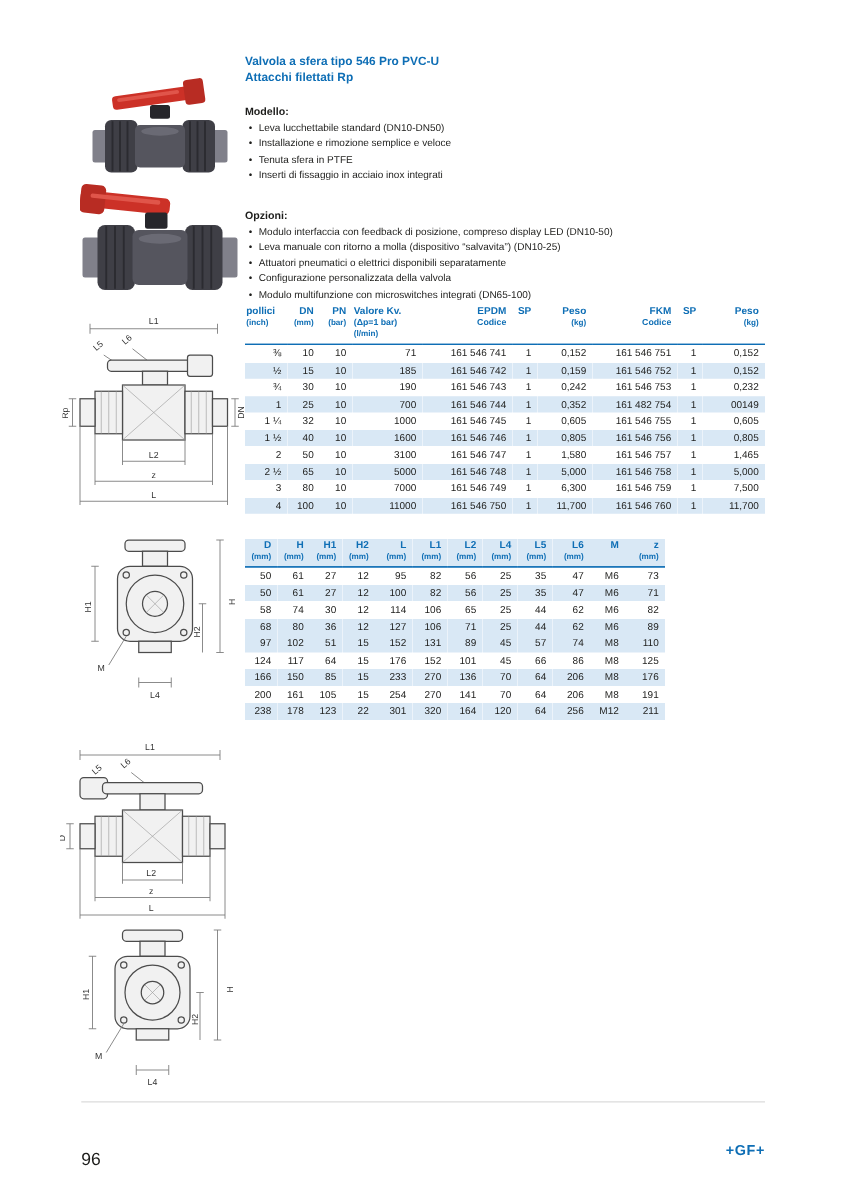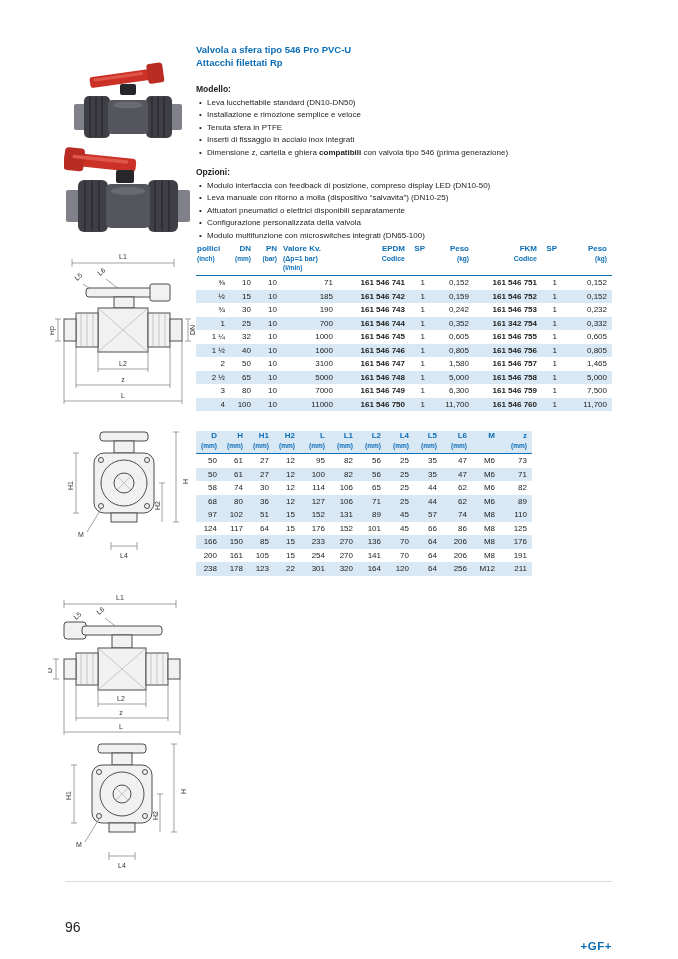--- a/index.html
+++ b/index.html
@@ -23,27 +23,27 @@
   th,td{white-space:nowrap;overflow:hidden;padding:0 5px 0 0;}
   thead th{color:#0e6eb5;text-align:right;vertical-align:top;padding-bottom:3px;}
   thead{border-bottom:1px solid #0e6eb5;}
   .t2 thead{background:#d9e8f5;}
   .t1 th:nth-child(1),.t1 th:nth-child(4){text-align:left;padding-left:1px;}
   .hl1{font-weight:700;font-size:8px;line-height:10px;}
   .hl2,.hl3{font-size:6.5px;line-height:9px;}
   .hl2.strong{font-weight:700;font-size:7px;}
   td{font-size:8px;height:13.5px;line-height:13.5px;text-align:right;}
   tr.alt{background:#d9e8f5;}
-  .t1 td:nth-child(5),.t1 td:nth-child(8){font-weight:700;}
+  .t1 td:nth-child(5),.t1 td:nth-child(8){font-weight:400;}
 
   
   .rule{left:65px;top:881px;width:547px;height:1px;background:#dcdcdc;}
   .pagenum{left:65px;top:919px;font-size:14px;}
   .brand{left:540px;top:915px;width:72px;text-align:right;font-size:11.5px;font-weight:700;
-         color:#0e6eb5;letter-spacing:.5px;margin-top:25px;}
+         color:#0e6eb5;letter-spacing:.5px;}
 
   
   .drw{position:absolute;}
   .fillp{fill:#f1f1f1;stroke:#4c4c4c;stroke-width:1;}
   .hatch{stroke:#9a9a9a;stroke-width:.5;}
   .dim{stroke:#7a7a7a;stroke-width:.7;fill:none;}
   .dl{font-size:7px;fill:#333;font-family:"Liberation Sans",sans-serif;}
 </style>
 </head>
 <body>
@@ -98,21 +98,20 @@
     <div>Attacchi filettati Rp</div>
   </div>
 
   <div class="abs section" style="top:84px">
     <div class="sec-h">Modello:</div>
     <ul class="bullets">
       <li><span>Leva lucchettabile standard (DN10-DN50)</span></li>
       <li><span>Installazione e rimozione semplice e veloce</span></li>
       <li><span>Tenuta sfera in PTFE</span></li>
       <li><span>Inserti di fissaggio in acciaio inox integrati</span></li>
-      <li><span>Dimensione z, cartella e ghiera </span><span class="b">compatibili</span><span> con valvola tipo 546 (prima generazione)</span></li>
     </ul>
   </div>
 
   <div class="abs section" style="top:167px">
     <div class="sec-h">Opzioni:</div>
     <ul class="bullets">
       <li><span>Modulo interfaccia con feedback di posizione, compreso display LED (DN10-50)</span></li>
       <li><span>Leva manuale con ritorno a molla (dispositivo “salvavita”) (DN10-25)</span></li>
       <li><span>Attuatori pneumatici o elettrici disponibili separatamente</span></li>
       <li><span>Configurazione personalizzata della valvola</span></li>
@@ -216,23 +215,23 @@
           <td>0,232</td>
         </tr>
         <tr class="alt">
           <td>1</td>
           <td>25</td>
           <td>10</td>
           <td>700</td>
           <td>161 546 744</td>
           <td>1</td>
           <td>0,352</td>
-          <td>161 342 754</td>
-          <td>1</td>
-          <td>0,332</td>
+          <td>161 482 754</td>
+          <td>1</td>
+          <td>00149</td>
         </tr>
         <tr>
           <td>1 ¼</td>
           <td>32</td>
           <td>10</td>
           <td>1000</td>
           <td>161 546 745</td>
           <td>1</td>
           <td>0,605</td>
           <td>161 546 755</td>

